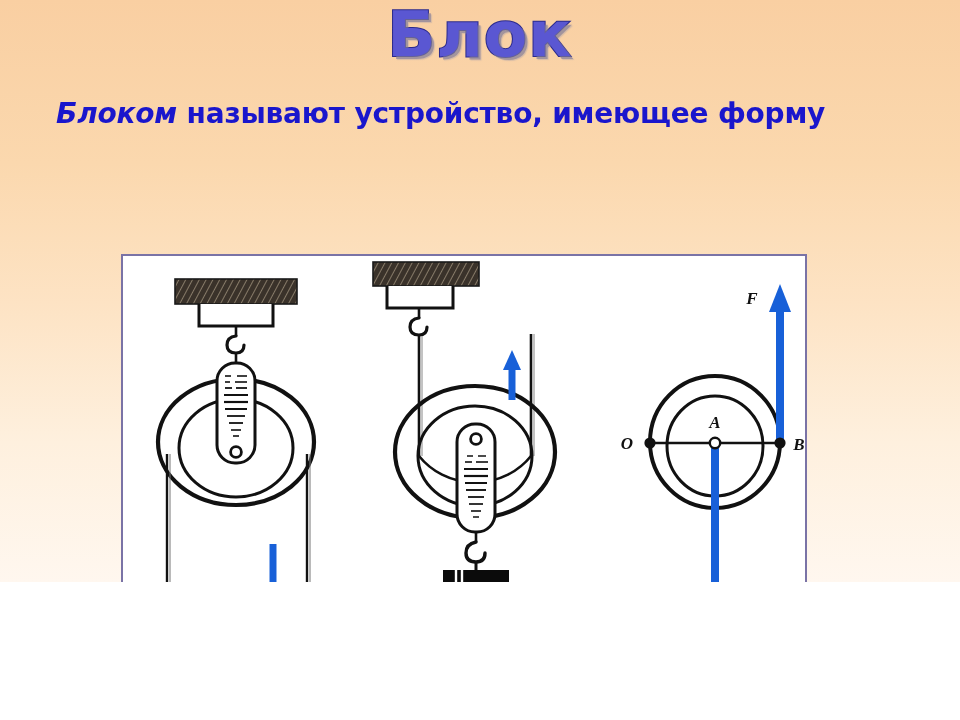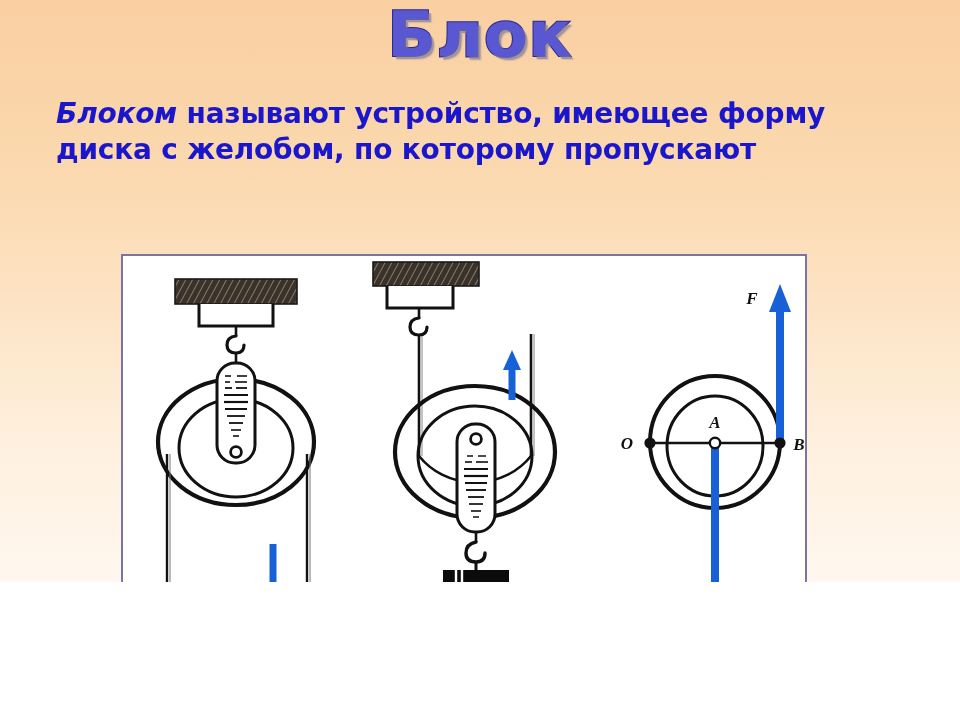--- a/index.html
+++ b/index.html
@@ -97,21 +97,21 @@
 <body>
 
 <div id="slide">
 
   <div id="title-wrap">
     <span id="title">Блок</span>
   </div>
 
   <div id="lede">
     <span class="em">Блоком</span><span> называют устройство, имеющее форму</span><br>
-    <span>диска с желобом, по которому пропускают</span><br>
+    <br>
   </div>
 
   <div id="figure">
     <svg viewBox="0 0 682 444" xmlns="http://www.w3.org/2000/svg">
       <defs>
         <pattern id="hatch" width="6" height="6" patternUnits="userSpaceOnUse" patternTransform="rotate(28)">
           <rect width="6" height="6" fill="#3a322a"></rect>
           <line x1="0" y1="0" x2="0" y2="6" stroke="#9a8d78" stroke-width="1.6"></line>
         </pattern>
         <marker id="arrowDown" markerWidth="14" markerHeight="14" refX="5" refY="11" orient="auto" markerUnits="userSpaceOnUse">

